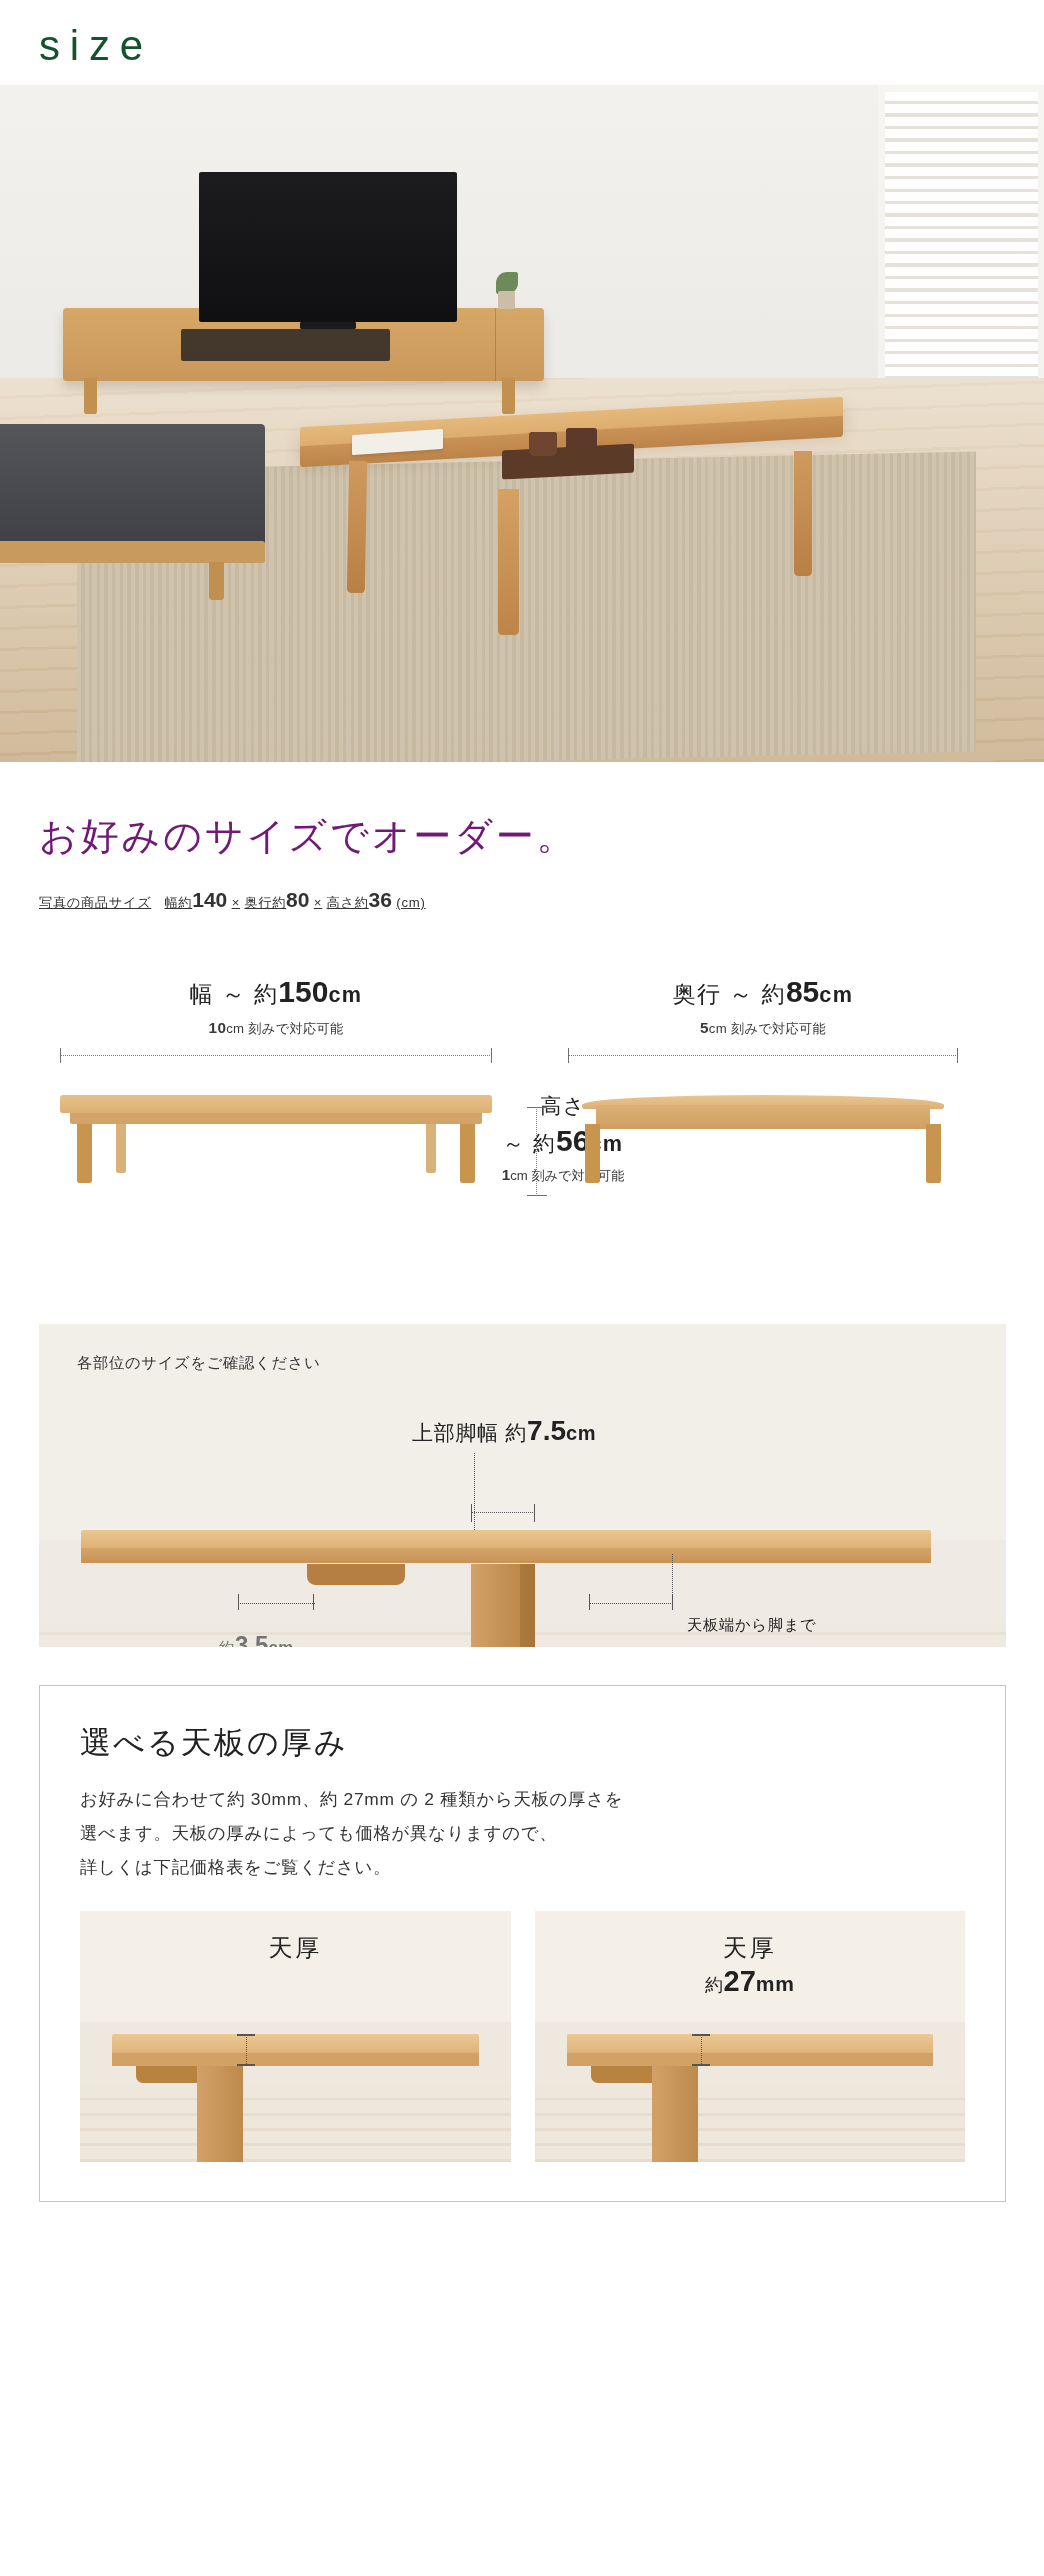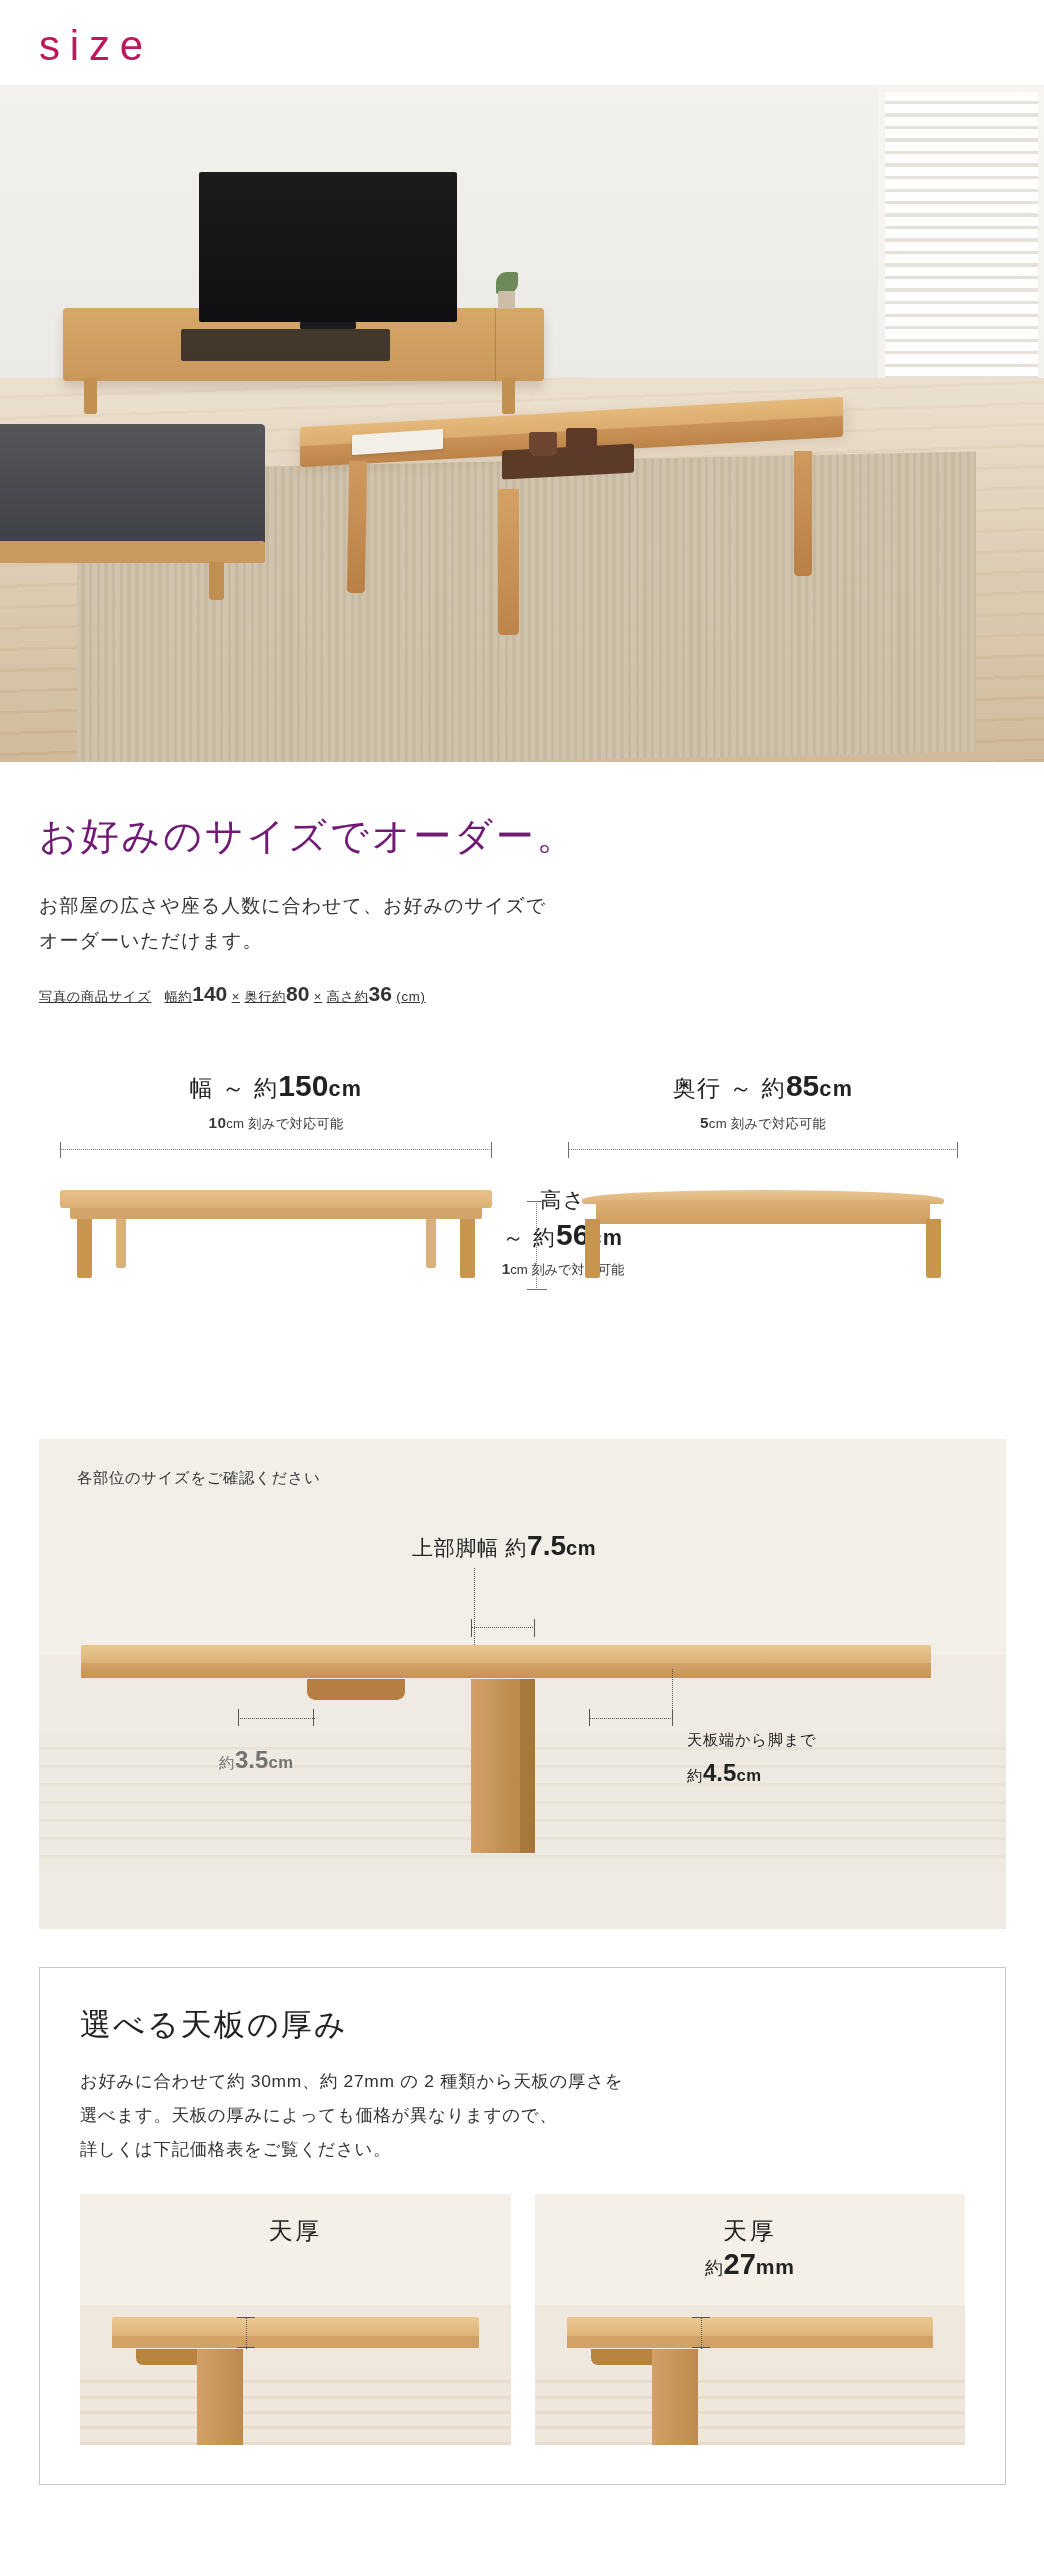--- a/index.html
+++ b/index.html
@@ -17,21 +17,21 @@
   }
 
   
   .header{
     padding:25px 0 18px 39px;
   }
   .header .size-word{
     font-size:42px;
     letter-spacing:9.8px;
     font-weight:400;
-    color:#be185d;
+    color:#14532d;
     line-height:1;
   }
 
   
   .hero{
     position:relative;
     width:1045px;
     height:677px;
     overflow:hidden;
     background:#e9e3da;
@@ -235,22 +235,22 @@
   .vline{
     position:absolute;left:497px;top:132px;width:0;height:89px;
     border-left:1.4px dotted #7d7d7d;
   }
   .vtickT{position:absolute;left:488px;top:132px;width:19.5px;height:1.4px;background:#6f6f6f;}
   .vtickB{position:absolute;left:488px;top:220px;width:19.5px;height:1.4px;background:#6f6f6f;}
 
   
   .parts{
     position:relative;
-    margin:36px 39px 0 39px;
-    width:967px;height:490px;
+    margin:15px 39px 0 39px;
+    width:967px;height:323px;
     background:#efeae4;
     overflow:hidden;
   }
   .parts .note{
     position:absolute;left:38px;top:29px;
     font-size:15.3px;letter-spacing:0.7px;color:#333;
   }
   .parts .wallBg{
     position:absolute;left:0;top:0;width:967px;height:216px;background:#f2efe9;
   }
@@ -386,24 +386,20 @@
     <div class="tlegB"></div>
     <div class="tlegC"></div>
     <div class="book"></div>
     <div class="tray"></div>
     <div class="cup1"></div>
     <div class="cup2"></div>
   </div>
 
   <div class="order">
     <h2>お好みのサイズでオーダー。</h2>
-    <p class="lead">
-      <span>お部屋の広さや座る人数に合わせて、お好みのサイズで</span><br>
-      <span>オーダーいただけます。</span>
-    </p>
     <div class="photosize">
       <span class="lbl">写真の商品サイズ</span>
       &nbsp;
       <span class="lbl">幅約</span><b>140</b>
       <span class="lbl">×</span>
       <span class="lbl">奥行約</span><b>80</b>
       <span class="lbl">×</span>
       <span class="lbl">高さ約</span><b>36</b>
       <span class="lbl">(cm)</span>
     </div>

